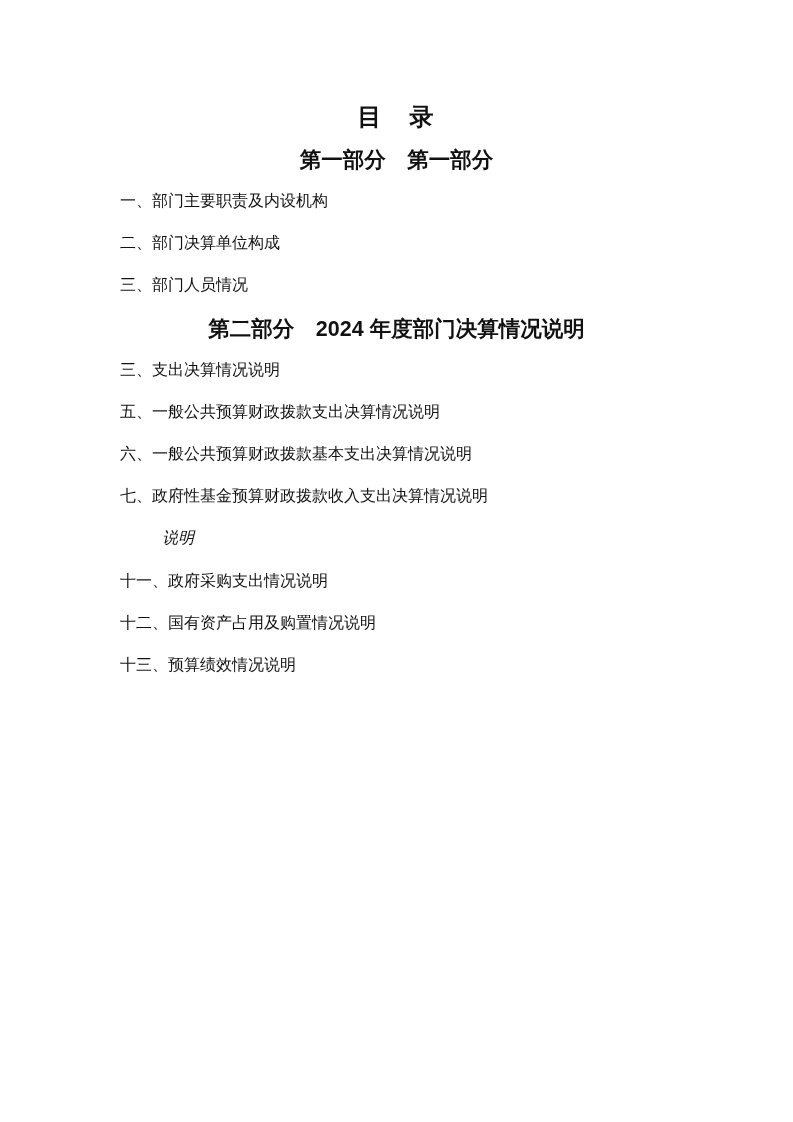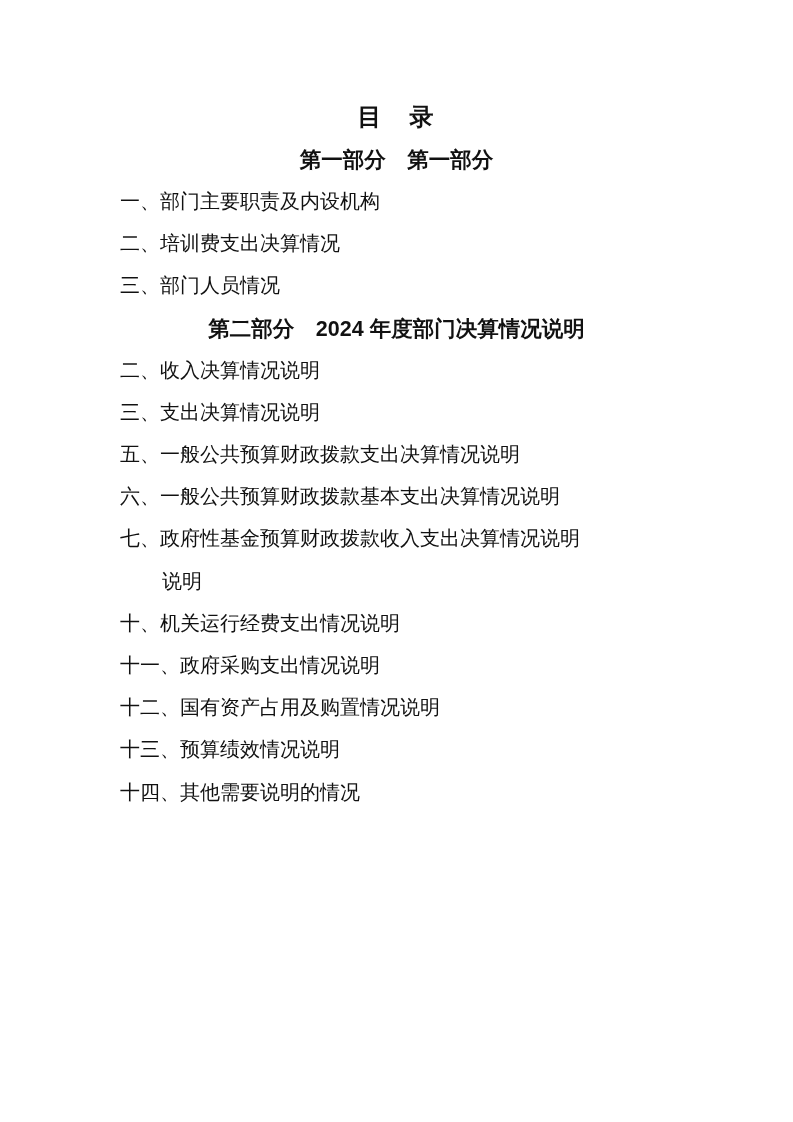--- a/index.html
+++ b/index.html
@@ -33,46 +33,44 @@
   .section-heading {
     justify-content: center;
     font-family: "Liberation Sans", "DejaVu Sans", sans-serif;
     font-weight: bold;
     font-size: 21.5px;
   }
   .toc-item {
     justify-content: flex-start;
     font-family: "Liberation Serif", "DejaVu Serif", serif;
     font-weight: normal;
-    font-size: 20px;
+    font-size: 16px;
   }
   .continuation {
     padding-left: 42px;
+    font-style: italic;
   }
 </style>
 </head>
 <body>
 
 <div class="page">
 
   <div class="line doc-title">目　录</div>
 
   <div class="line section-heading">第一部分　第一部分</div>
 
   <div class="line toc-item">一、部门主要职责及内设机构</div>
-  <div class="line toc-item">二、培训费支出决算情况</div>
+  <div class="line toc-item">二、部门决算单位构成</div>
   <div class="line toc-item">三、部门人员情况</div>
 
   <div class="line section-heading">第二部分　2024 年度部门决算情况说明</div>
 
-  <div class="line toc-item">二、收入决算情况说明</div>
   <div class="line toc-item">三、支出决算情况说明</div>
   <div class="line toc-item">五、一般公共预算财政拨款支出决算情况说明</div>
   <div class="line toc-item">六、一般公共预算财政拨款基本支出决算情况说明</div>
   <div class="line toc-item">七、政府性基金预算财政拨款收入支出决算情况说明</div>
   <div class="line toc-item continuation">说明</div>
-  <div class="line toc-item">十、机关运行经费支出情况说明</div>
   <div class="line toc-item">十一、政府采购支出情况说明</div>
   <div class="line toc-item">十二、国有资产占用及购置情况说明</div>
   <div class="line toc-item">十三、预算绩效情况说明</div>
-  <div class="line toc-item">十四、其他需要说明的情况</div>
 
 </div>
 
 </body></html>

